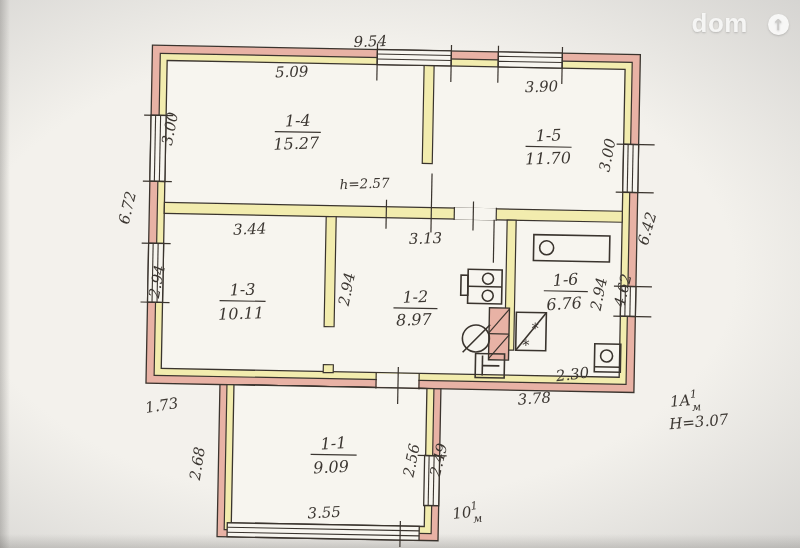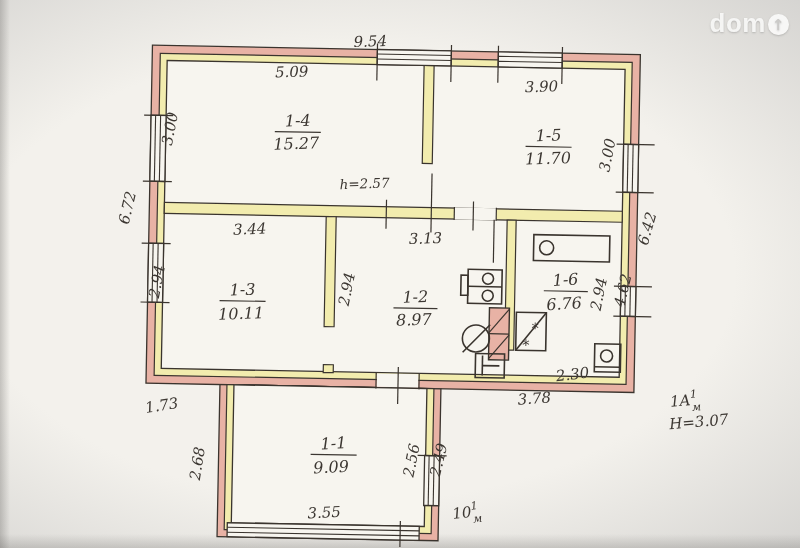--- a/index.html
+++ b/index.html
@@ -24,21 +24,21 @@
   .lbl{font:italic 15px "DejaVu Serif","Liberation Serif",serif; text-anchor:middle;}
   .lbl-sm{font:italic 13.5px "DejaVu Serif","Liberation Serif",serif; text-anchor:middle;}
   .room{font:italic 16px "DejaVu Serif","Liberation Serif",serif; text-anchor:middle;}
   .star{font:15px "DejaVu Sans","Liberation Sans",sans-serif; text-anchor:middle;}
   .underline{stroke:var(--ink); stroke-width:1.2;}
   .watermark{
     position:absolute; top:8px; right:10px;
     font:bold 26px "Liberation Sans","DejaVu Sans",sans-serif;
     color:var(--watermark); letter-spacing:.5px;
     text-shadow:0 1px 2px rgba(110,110,108,.35);
-    display:flex; align-items:center; gap:1px; user-select:none;
+    display:flex; align-items:center; gap:19px; user-select:none;
   }
   .wm-circle{
     display:inline-flex; align-items:center; justify-content:center;
     width:21px; height:21px; border-radius:50%;
     background:var(--watermark); color:var(--bg-outer);
     font:bold 15px "DejaVu Sans","Liberation Sans",sans-serif;
     margin:2px 1px 0 1px;
     box-shadow:0 1px 2px rgba(110,110,108,.35);
   }
 </style>

